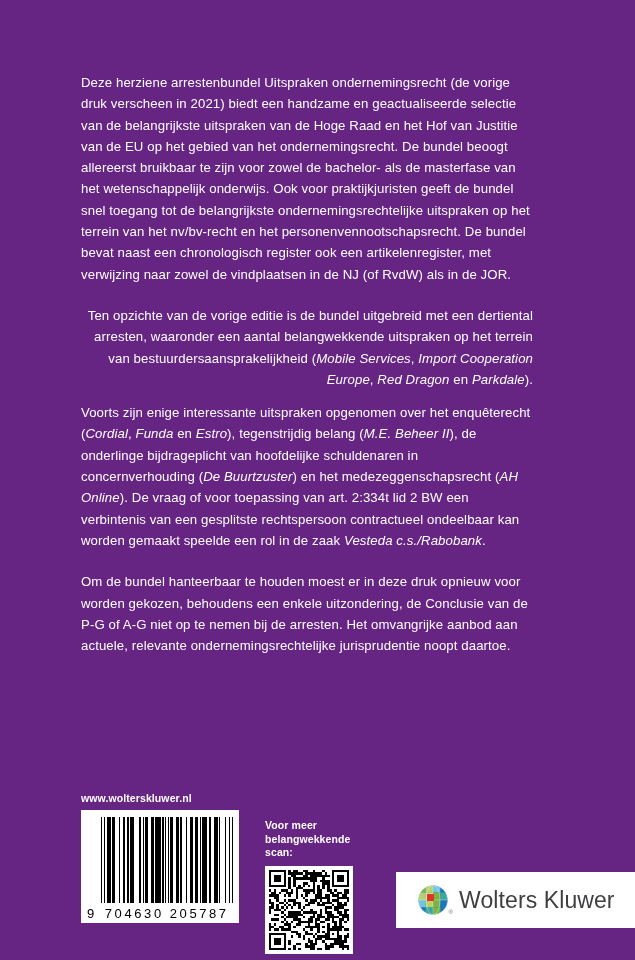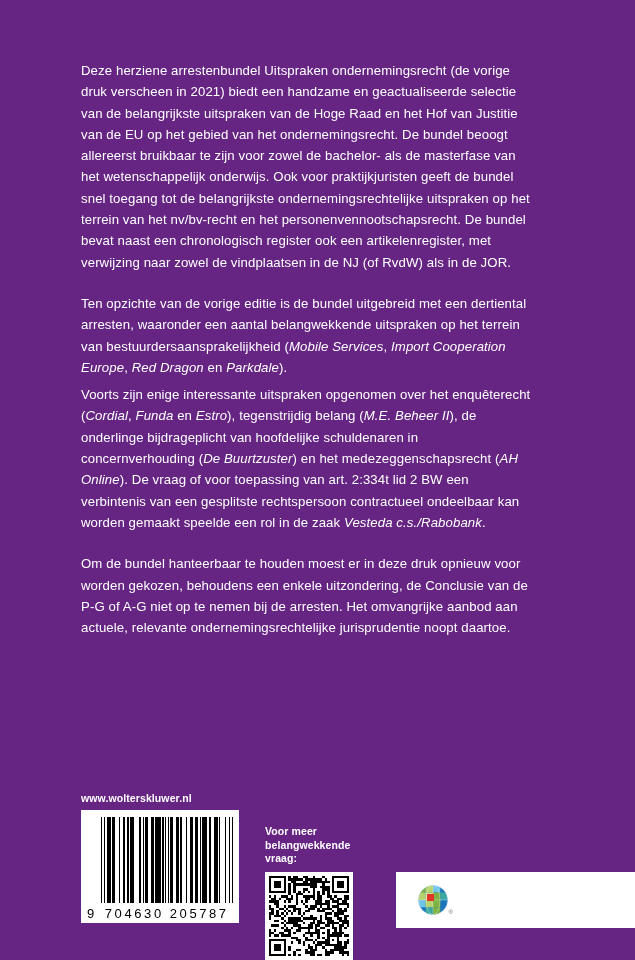--- a/index.html
+++ b/index.html
@@ -18,33 +18,34 @@
   .cover {
     position: absolute;
     inset: 0;
     background: #662483;
   }
 
   
   .blurb {
     position: absolute;
     left: 81px;
-    top: 60px;
+    top: 72px;
     width: 452px;
     color: #ffffff;
     font-size: 13.2px;
     line-height: 21.3px;
     letter-spacing: 0.1px;
     font-weight: 400;
   }
   .para {
     margin: 0 0 20px 0;
   }
   .para.tight {
-    margin-bottom: 6px;
+    margin-bottom: 12px;
+    text-align: right;
   }
   .para em {
     font-style: italic;
   }
 
   
   .bottom {
     position: absolute;
     left: 0;
     top: 788px;
@@ -103,21 +104,21 @@
     margin-right: 10px;
   }
   .barcode-digits .grp {
     letter-spacing: 2.6px;
   }
 
   
   .qr-block {
     position: absolute;
     left: 265px;
-    top: 37px;
+    top: 31px;
   }
   .qr-label {
     color: #ffffff;
     font-size: 10.5px;
     font-weight: 700;
     line-height: 13.5px;
     letter-spacing: 0.1px;
     margin-bottom: 6px;
   }
   .qr-code {
@@ -218,21 +219,21 @@
         <span class="lead">9</span>
         <span class="grp">704630</span>
         <span class="grp" style="margin-left:6px">205787</span>
       </div>
     </div>
 
     <div class="qr-block">
       <div class="qr-label">
         <span>Voor meer</span><br>
         <span>belangwekkende</span><br>
-        <span>vraag:</span>
+        <span>scan:</span>
       </div>
       <div class="qr-code">
         <svg id="qr-svg" width="80" height="80" viewBox="0 0 33 33" shape-rendering="crispEdges">
             <rect width="33" height="33" fill="#ffffff"></rect>
             <rect x="0" y="0" width="1" height="1" fill="#000000"></rect>
             <rect x="1" y="0" width="1" height="1" fill="#000000"></rect>
             <rect x="2" y="0" width="1" height="1" fill="#000000"></rect>
             <rect x="3" y="0" width="1" height="1" fill="#000000"></rect>
             <rect x="4" y="0" width="1" height="1" fill="#000000"></rect>
             <rect x="5" y="0" width="1" height="1" fill="#000000"></rect>
@@ -831,16 +832,17 @@
             <ellipse cx="15" cy="15" rx="7" ry="15" fill="none" stroke="#ffffff" stroke-opacity="0.45" stroke-width="0.7"></ellipse>
             <line x1="0" y1="15" x2="30" y2="15" stroke="#ffffff" stroke-opacity="0.45" stroke-width="0.7"></line>
             <line x1="15" y1="0" x2="15" y2="30" stroke="#ffffff" stroke-opacity="0.35" stroke-width="0.7"></line>
 
             <rect x="9" y="9" width="7" height="7" fill="#e3342a"></rect>
           </g>
           <circle cx="15" cy="15" r="14.5" fill="none" stroke="#ffffff" stroke-opacity="0.25" stroke-width="1"></circle>
         </svg>
         <span class="logo-reg">®</span>
       </div>
+      <div class="logo-text">Wolters Kluwer</div>
     </div>
 
   </div>
 </div>
 
 </body></html>

